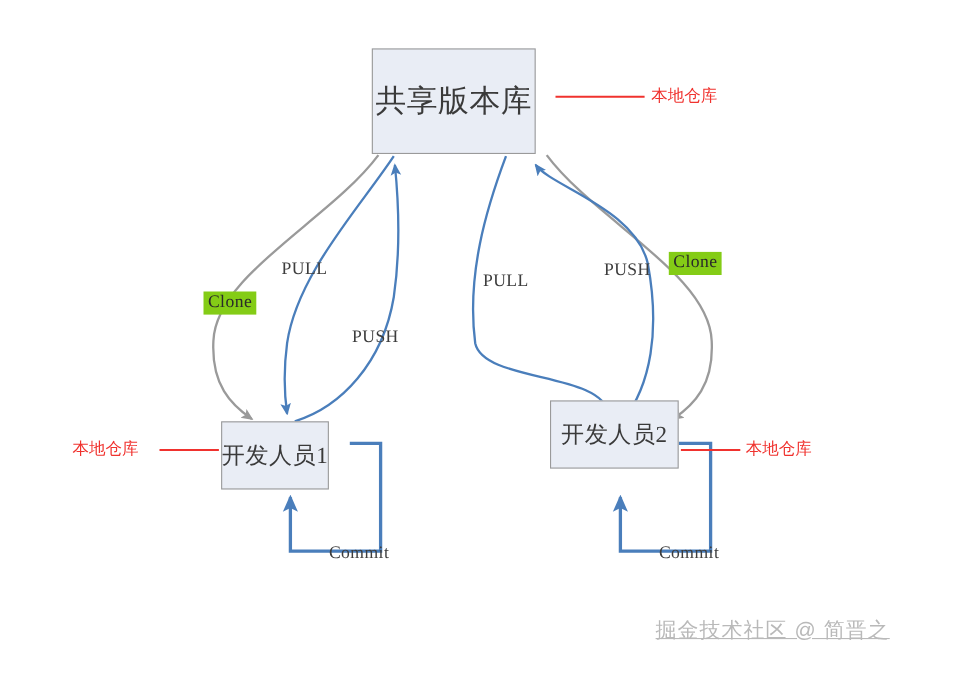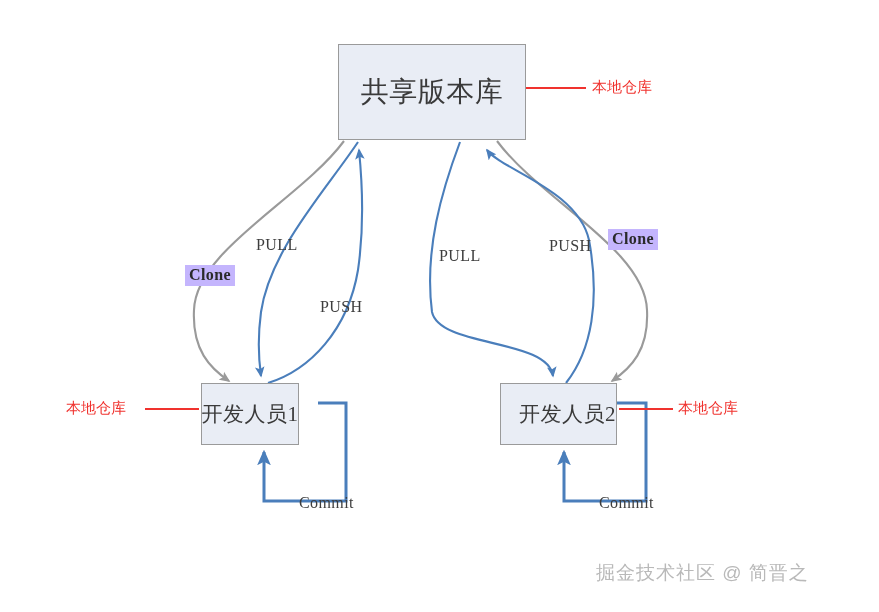--- a/index.html
+++ b/index.html
@@ -40,54 +40,52 @@
     font-family: "Liberation Serif", "DejaVu Serif", serif;
     letter-spacing: 0.5px;
     white-space: nowrap;
   }
   .node-label {
     font-weight: 400;
   }
   #node-shared {
     left: 338px;
     top: 44px;
-    width: 188px;
+    width: 149px;
     height: 96px;
     font-size: 28px;
   }
   #node-dev1 {
     left: 201px;
     top: 383px;
     width: 98px;
     height: 62px;
     font-size: 21px;
   }
   #node-dev2 {
     left: 500px;
-    top: 383px;
+    top: 364px;
     width: 117px;
     height: 62px;
     font-size: 21px;
-    justify-content: flex-end;
   }
 
   
   .edge-label {
     position: absolute;
     font-family: "Liberation Serif", "DejaVu Serif", serif;
     font-size: 16px;
     color: #3d3d3d;
     white-space: nowrap;
     letter-spacing: 0.4px;
   }
   .edge-label.boxed {
-    background: #c4b5fd;
+    background: #84cc16;
     color: #2a2a2a;
     padding: 1px 4px 2px 4px;
-    font-weight: bold;
   }
   #lbl-pull-left   { left: 256px; top: 236px; }
   #lbl-push-left   { left: 320px; top: 298px; }
   #lbl-clone-left  { left: 185px; top: 265px; }
   #lbl-pull-right  { left: 439px; top: 247px; }
   #lbl-push-right  { left: 549px; top: 237px; }
   #lbl-clone-right { left: 608px; top: 229px; }
   #lbl-commit-left  { left: 299px; top: 494px; }
   #lbl-commit-right { left: 599px; top: 494px; }
 
@@ -106,20 +104,21 @@
   
   #watermark {
     position: absolute;
     left: 596px;
     top: 560px;
     font-family: "Liberation Sans", "DejaVu Sans", sans-serif;
     font-size: 19px;
     color: #b9b9b9;
     white-space: nowrap;
     letter-spacing: 1px;
+    text-decoration: underline;
   }
 </style>
 </head>
 <body>
 
 <div id="canvas">
 
   <svg id="wires" viewBox="0 0 879 612" xmlns="http://www.w3.org/2000/svg">
     <defs>
       <marker id="arrow-blue" viewBox="0 0 10 10" refX="8.5" refY="5" markerWidth="5.2" markerHeight="5.2" orient="auto-start-reverse">

